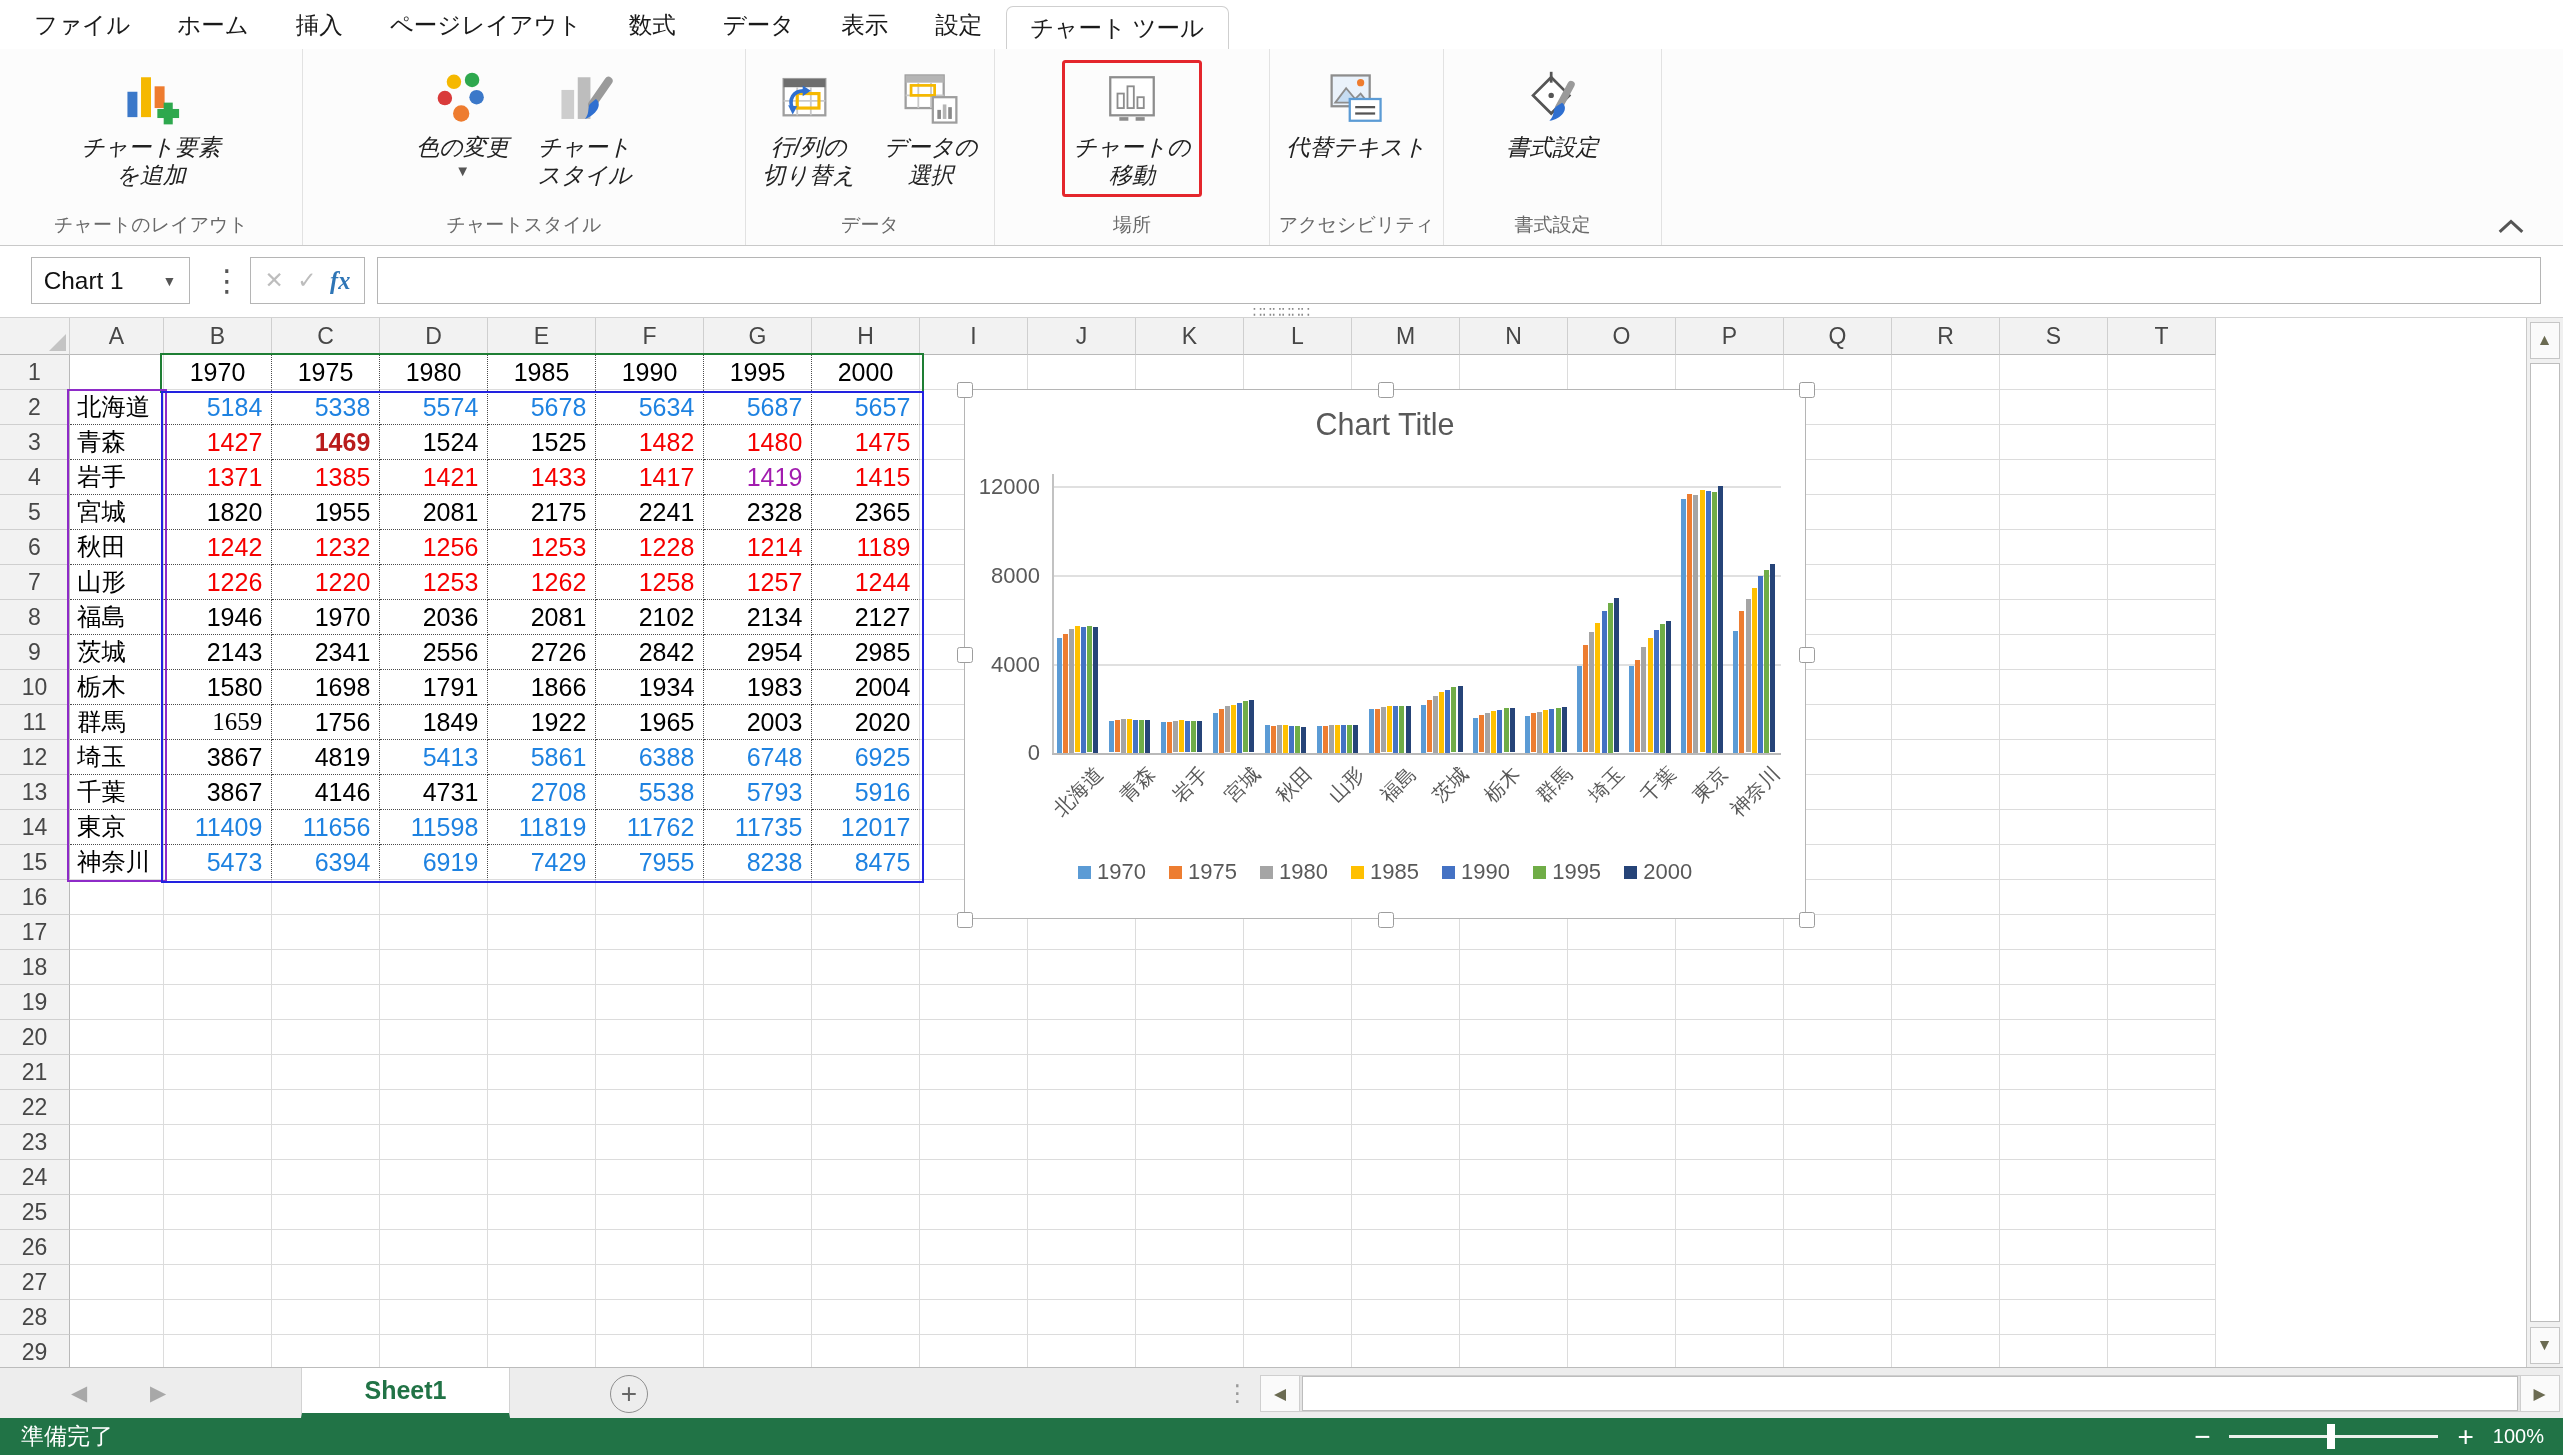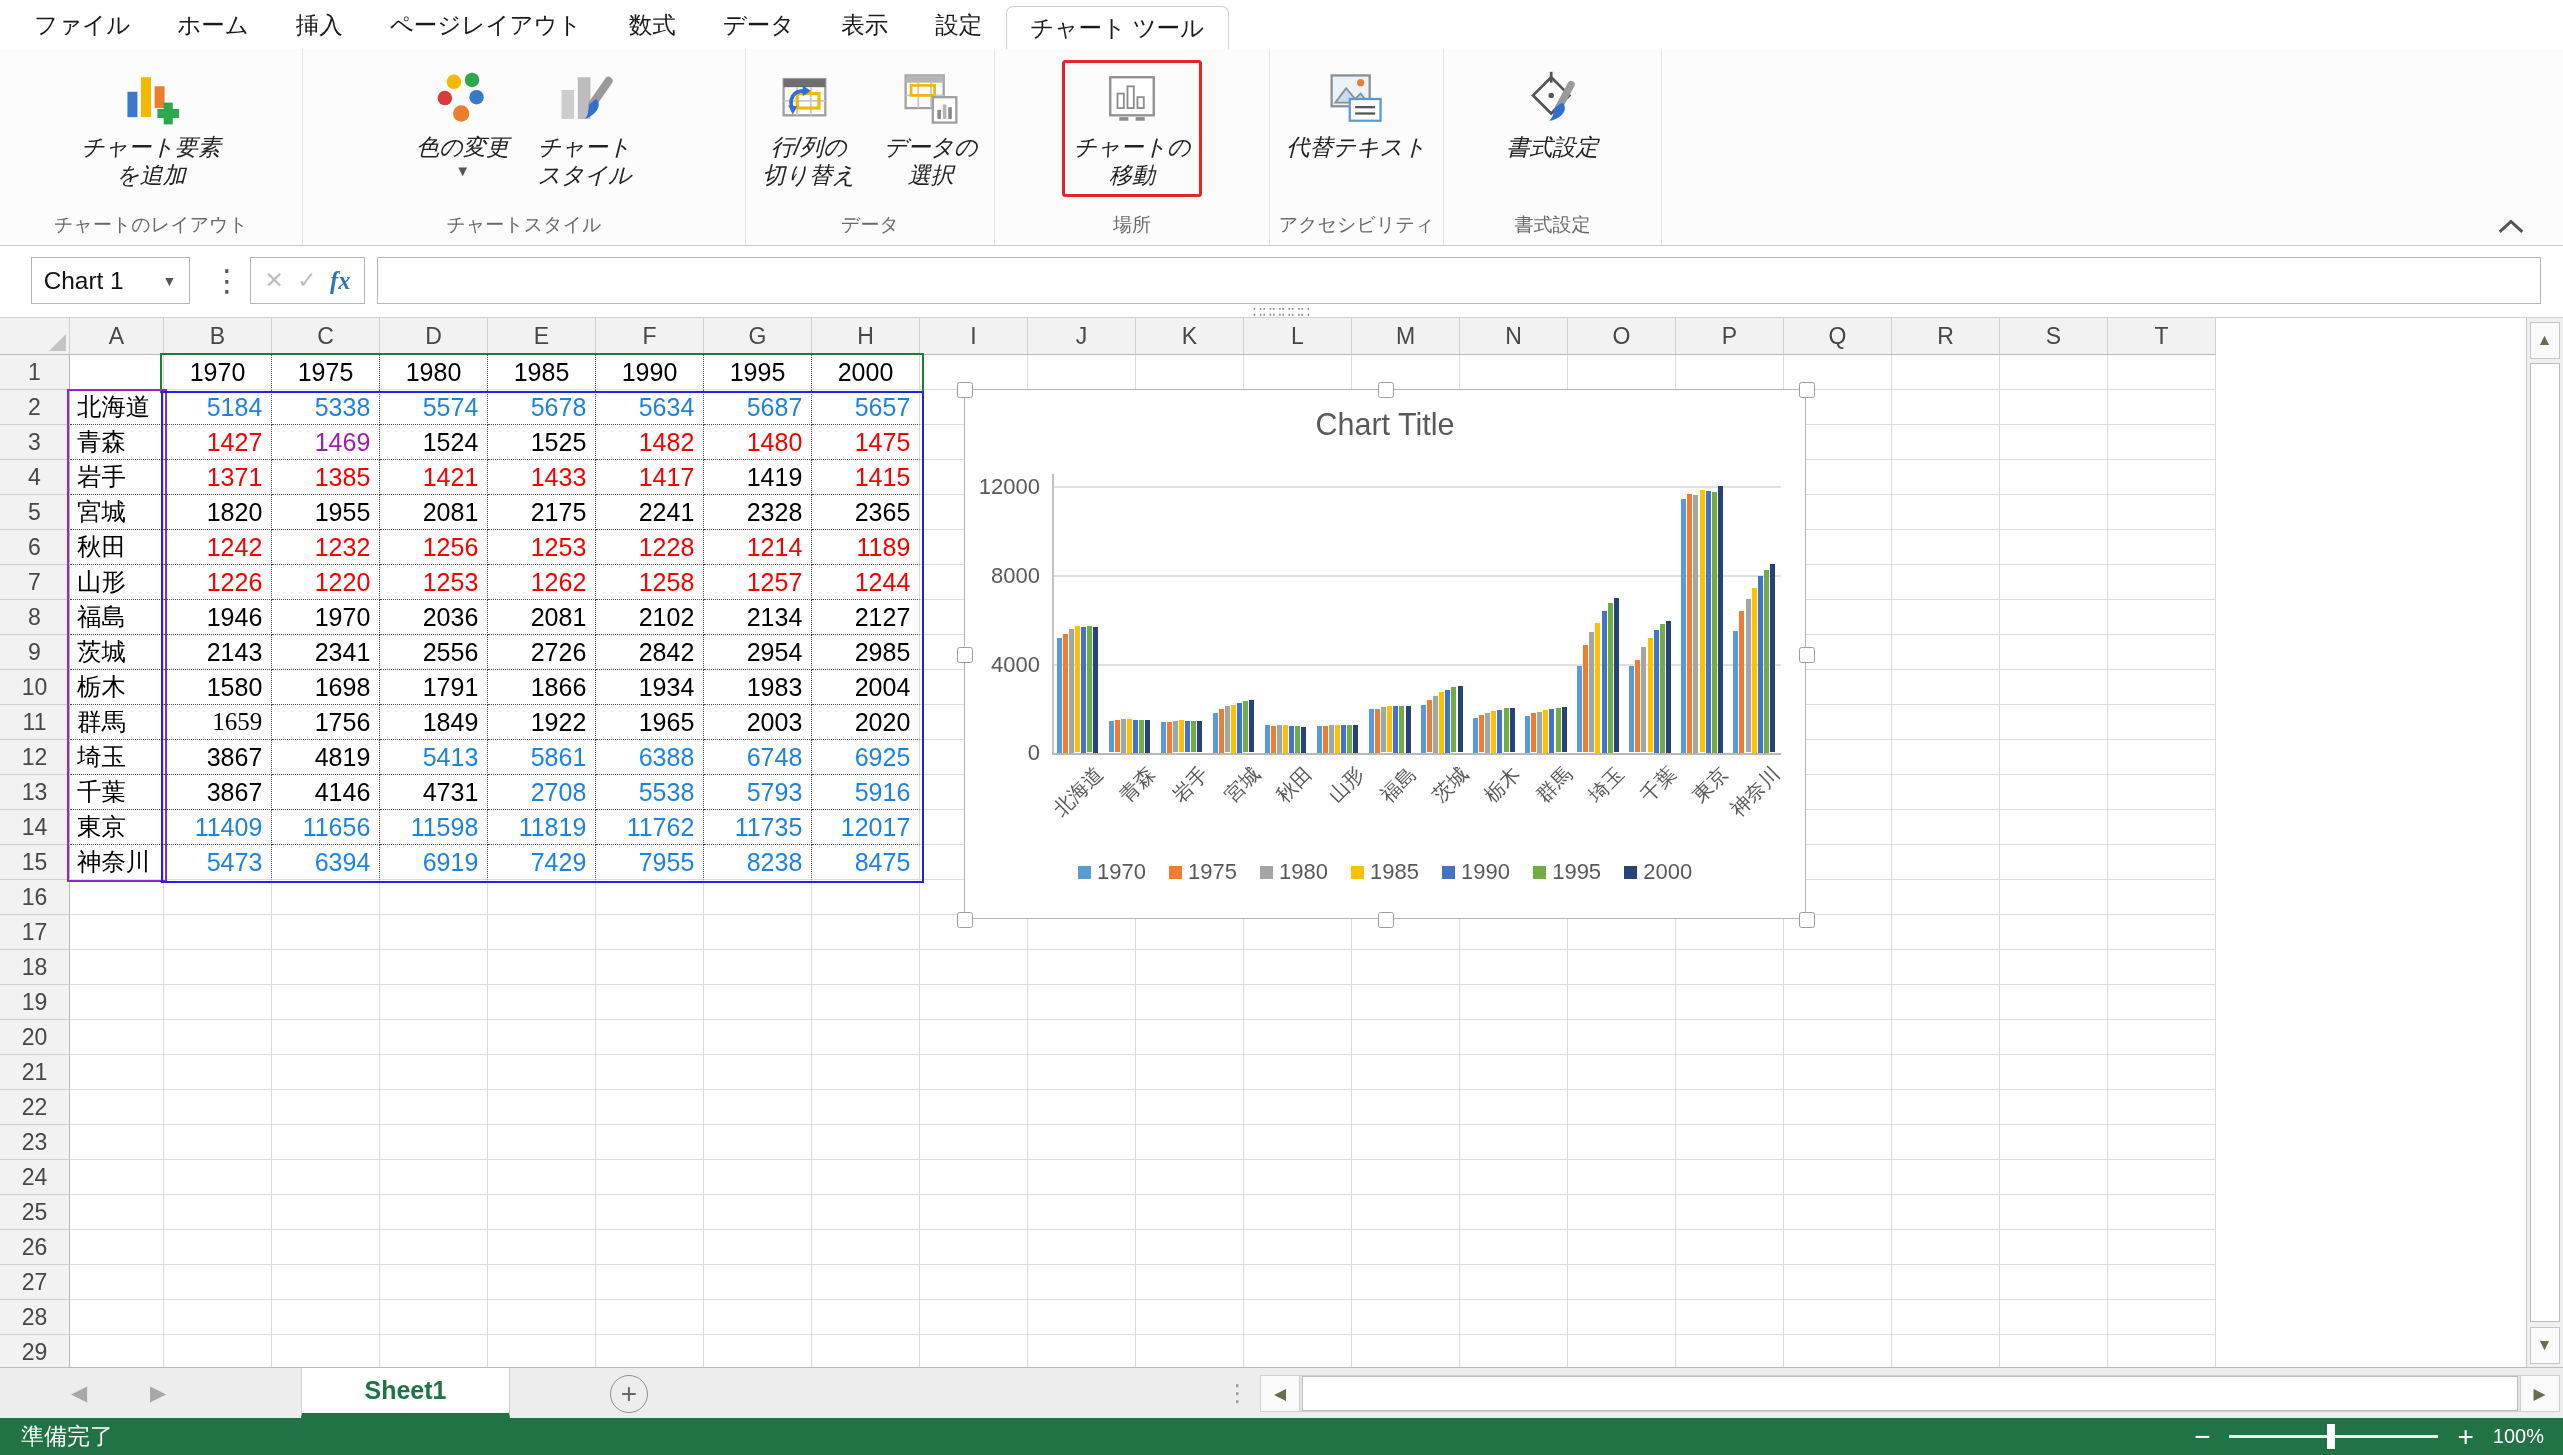--- a/index.html
+++ b/index.html
@@ -349,21 +349,21 @@
         <div class="cell" style="width: 108px;"></div>
         <div class="cell" style="width: 108px;"></div>
         <div class="cell" style="width: 108px;"></div>
         <div class="cell" style="width: 108px;"></div>
         <div class="cell" style="width: 108px;"></div>
       </div>
       <div class="row">
         <div class="rh">3</div>
         <div class="cell name db" style="width: 94px;">青森</div>
         <div class="cell num dr db" style="width: 108px; color: rgb(246, 0, 0);">1427</div>
-        <div class="cell num dr db" style="width: 108px; color: #a21caf;">1469</div>
+        <div class="cell num dr db" style="width: 108px; color: #b91c1c; font-weight: bold;">1469</div>
         <div class="cell num dr db" style="width: 108px;">1524</div>
         <div class="cell num dr db" style="width: 108px;">1525</div>
         <div class="cell num dr db" style="width: 108px; color: rgb(246, 0, 0);">1482</div>
         <div class="cell num dr db" style="width: 108px; color: rgb(246, 0, 0);">1480</div>
         <div class="cell num db" style="width: 108px; color: rgb(246, 0, 0);">1475</div>
         <div class="cell" style="width: 108px;"></div>
         <div class="cell" style="width: 108px;"></div>
         <div class="cell" style="width: 108px;"></div>
         <div class="cell" style="width: 108px;"></div>
         <div class="cell" style="width: 108px;"></div>
@@ -376,21 +376,21 @@
         <div class="cell" style="width: 108px;"></div>
       </div>
       <div class="row">
         <div class="rh">4</div>
         <div class="cell name db" style="width: 94px;">岩手</div>
         <div class="cell num dr db" style="width: 108px; color: rgb(246, 0, 0);">1371</div>
         <div class="cell num dr db" style="width: 108px; color: rgb(246, 0, 0);">1385</div>
         <div class="cell num dr db" style="width: 108px; color: rgb(246, 0, 0);">1421</div>
         <div class="cell num dr db" style="width: 108px; color: rgb(246, 0, 0);">1433</div>
         <div class="cell num dr db" style="width: 108px; color: rgb(246, 0, 0);">1417</div>
-        <div class="cell num dr db" style="width: 108px; color: #000000;">1419</div>
+        <div class="cell num dr db" style="width: 108px; color: #a21caf;">1419</div>
         <div class="cell num db" style="width: 108px; color: rgb(246, 0, 0);">1415</div>
         <div class="cell" style="width: 108px;"></div>
         <div class="cell" style="width: 108px;"></div>
         <div class="cell" style="width: 108px;"></div>
         <div class="cell" style="width: 108px;"></div>
         <div class="cell" style="width: 108px;"></div>
         <div class="cell" style="width: 108px;"></div>
         <div class="cell" style="width: 108px;"></div>
         <div class="cell" style="width: 108px;"></div>
         <div class="cell" style="width: 108px;"></div>

